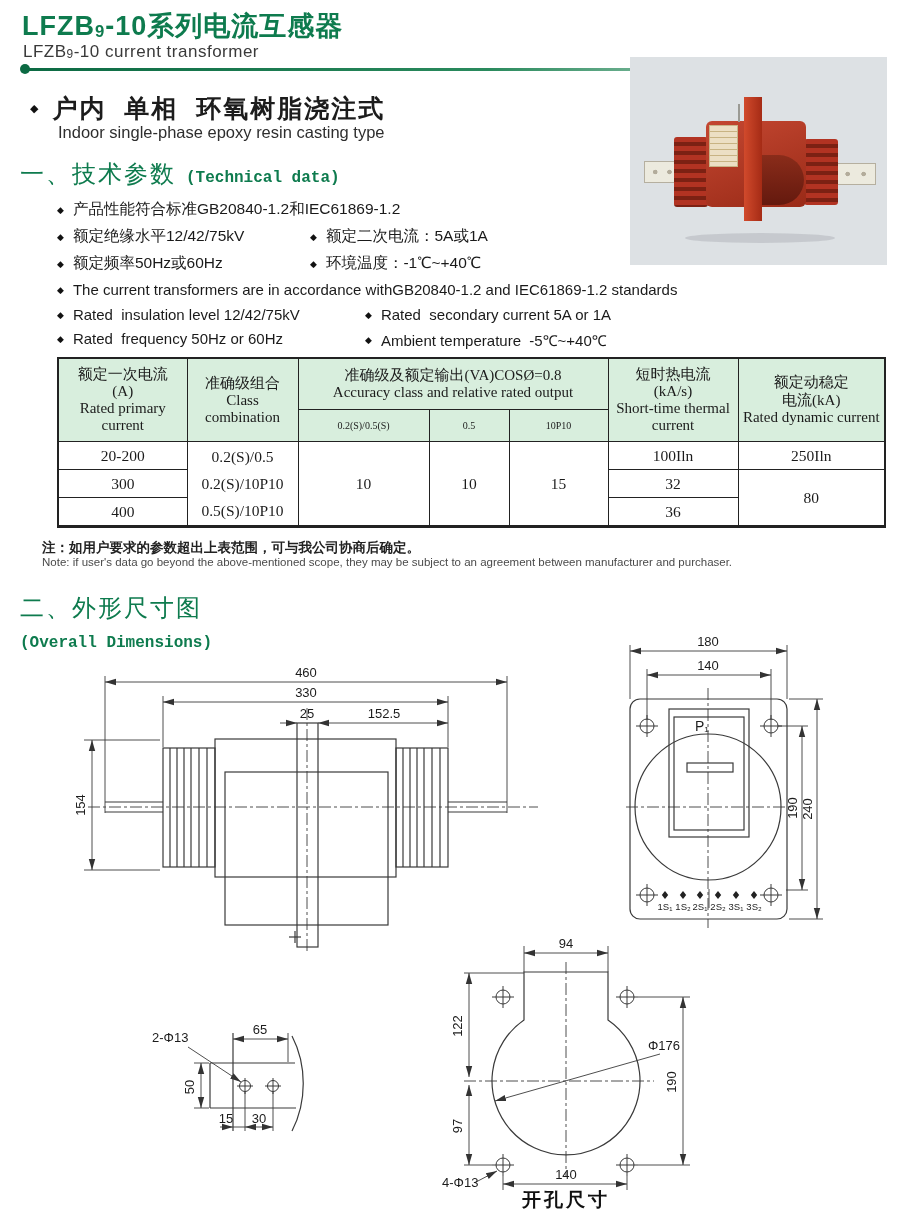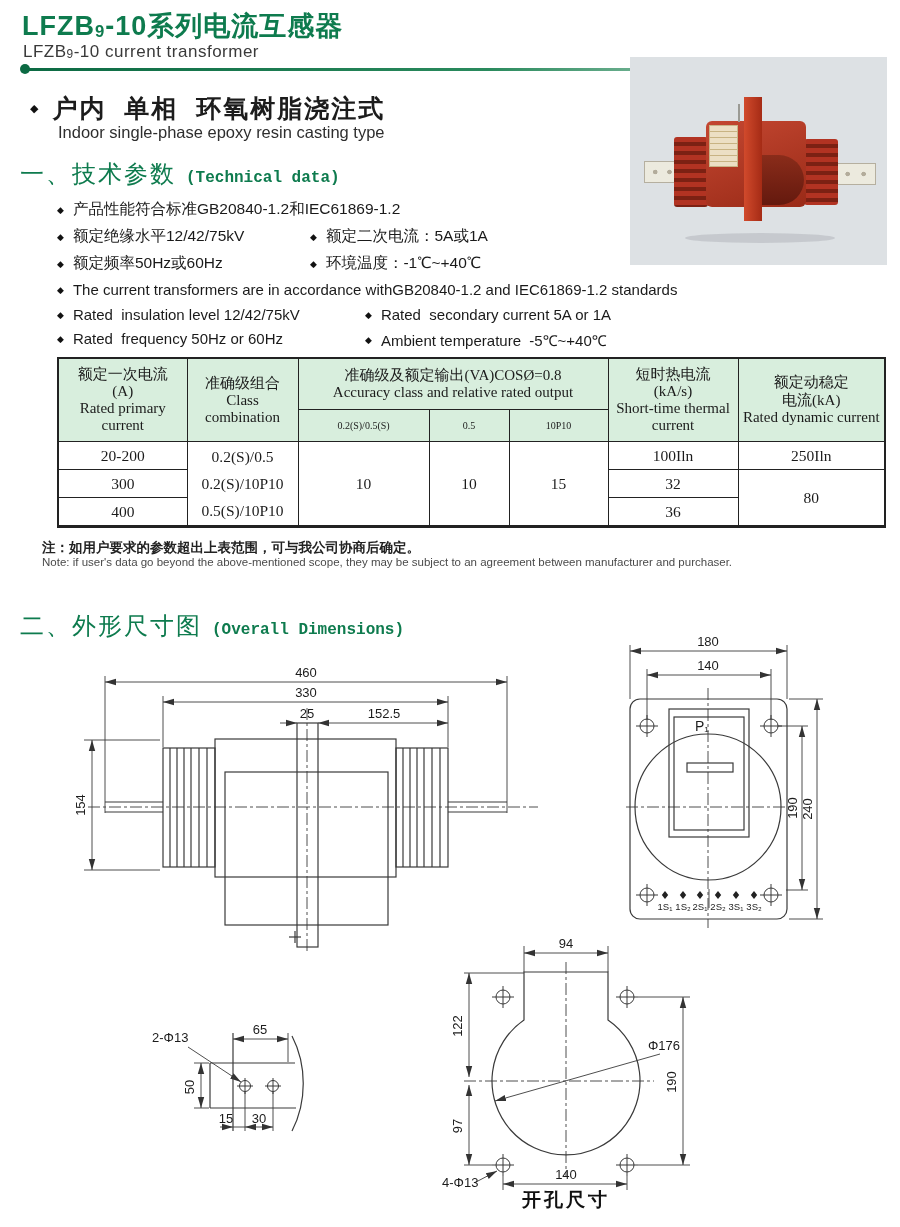--- a/index.html
+++ b/index.html
@@ -187,21 +187,21 @@
           <td>400</td>
           <td>36</td>
         </tr>
       </tbody>
     </table>
   </div>
 
   <div class="abs note-zh" style="left:42px;top:539px;">注：如用户要求的参数超出上表范围，可与我公司协商后确定。</div>
   <div class="abs note-en" style="left:42px;top:556px;">Note: if user's data go beyond the above-mentioned scope, they may be subject to an agreement between manufacturer and purchaser.</div>
 
-  <div class="abs sec" style="left:20px;top:610px;">
+  <div class="abs sec" style="left:20px;top:592px;flex-direction:column;">
     <span class="sec-zh"><span>二、</span><span>外形尺寸图</span></span>
     <span class="sec-en">(Overall  Dimensions)</span>
   </div>
 
   <svg class="abs" style="left:60px;top:650px;" width="500" height="310" viewBox="0 0 500 310">
     <defs>
       <marker id="a1" orient="auto-start-reverse" markerUnits="userSpaceOnUse" markerWidth="12" markerHeight="8" refX="11" refY="4">
         <path d="M11,4 L0,0.8 L0,7.2 z" fill="#333"></path>
       </marker>
     </defs>

